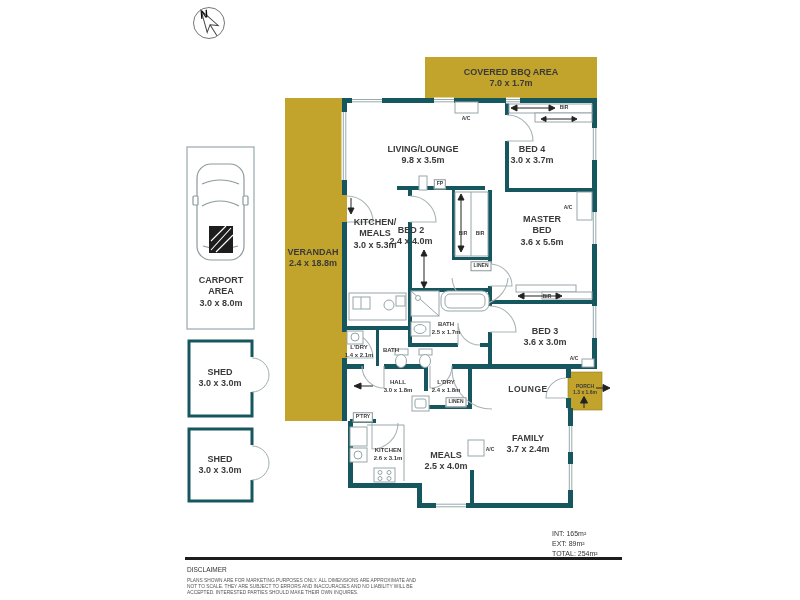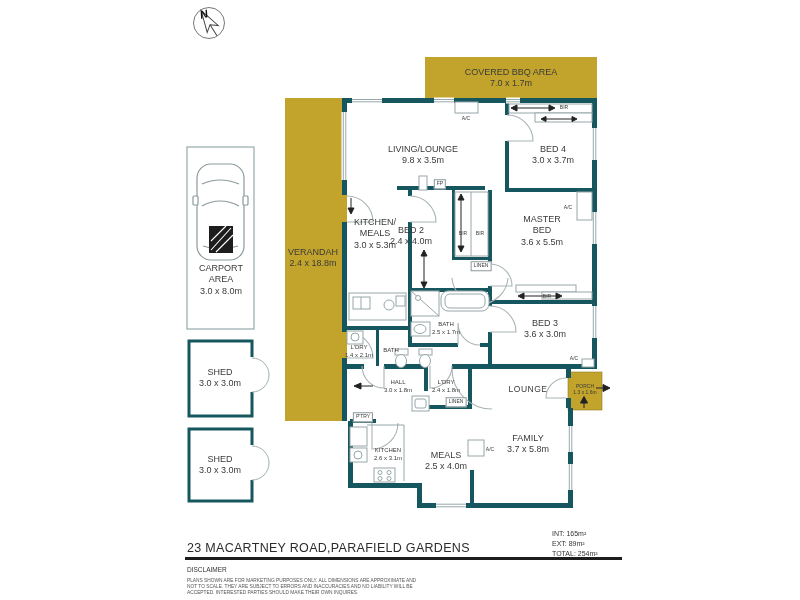--- a/index.html
+++ b/index.html
@@ -1,20 +1,20 @@
 <!DOCTYPE html>
 <html><head>
 <meta charset="utf-8">
 <style>
   html,body{margin:0;padding:0;background:#fff;}
   .canvas{position:relative;width:800px;height:600px;background:#fff;overflow:hidden;
           font-family:"Liberation Sans",sans-serif;color:#3a3a3a;}
   svg{position:absolute;left:0;top:0;}
   .lbl{position:absolute;transform:translate(-50%,-50%);text-align:center;
-       white-space:pre-line;line-height:1.25;color:#3a3a3a;}
+       white-space:pre-line;line-height:1.25;color:#3a3a3a;font-weight:bold;}
   .rm{font-size:9px;}
   .sm{font-size:6px;line-height:1.3;}
   .xs{font-size:5px;line-height:1.2;}
   .micro{font-size:5px;}
   .box{background:#fff;border:0.8px solid #8a9699;padding:0 2px;line-height:1.5;}
   .entry{font-size:8.5px;letter-spacing:.5px;}
   .compass-n{font-size:11px;font-weight:bold;font-style:italic;color:#111;}
   .address{position:absolute;left:187px;top:541px;font-size:12.5px;letter-spacing:.3px;color:#2b2b2b;}
   .rule{position:absolute;left:185px;top:557px;width:437px;height:2.5px;background:#1d1d1d;}
   .areas{position:absolute;left:552px;top:529px;font-size:7px;line-height:10px;color:#333;white-space:pre-line;}
@@ -204,76 +204,75 @@
       <path d="M209,8 L215.5,30 L209,25 L202.5,30 Z"></path>
       <path d="M209,25 L209,38"></path>
     </g>
   </g>
 </svg>
 
 <div class="lbl rm" style="left:511px;top:78px">COVERED BBQ AREA
 7.0 x 1.7m</div>
 <div class="lbl rm" style="left:423px;top:155px">LIVING/LOUNGE
 9.8 x 3.5m</div>
-<div class="lbl rm" style="left:553px;top:155px">BED 4
+<div class="lbl rm" style="left:532px;top:155px">BED 4
 3.0 x 3.7m</div>
 <div class="lbl rm" style="left:313px;top:258px">VERANDAH
 2.4 x 18.8m</div>
-<div class="lbl rm" style="left:221px;top:280px">CARPORT
+<div class="lbl rm" style="left:221px;top:292px">CARPORT
 AREA
 3.0 x 8.0m</div>
 <div class="lbl rm" style="left:220px;top:378px">SHED
 3.0 x 3.0m</div>
 <div class="lbl rm" style="left:220px;top:465px">SHED
 3.0 x 3.0m</div>
 <div class="lbl rm" style="left:375px;top:234px">KITCHEN/
 MEALS
 3.0 x 5.3m</div>
 <div class="lbl rm" style="left:411px;top:236px">BED 2
 2.4 x 4.0m</div>
 <div class="lbl rm" style="left:542px;top:231px">MASTER
 BED
 3.6 x 5.5m</div>
-<div class="lbl rm" style="left:545px;top:329px">BED 3
+<div class="lbl rm" style="left:545px;top:337px">BED 3
 3.6 x 3.0m</div>
 <div class="lbl sm" style="left:359px;top:352px">L'DRY
 1.4 x 2.1m</div>
 <div class="lbl sm" style="left:446px;top:329px">BATH
 2.5 x 1.7m</div>
 <div class="lbl sm" style="left:391px;top:351px">BATH</div>
 <div class="lbl sm" style="left:398px;top:387px">HALL
 3.0 x 1.8m</div>
 <div class="lbl sm" style="left:446px;top:387px">L'DRY
 2.4 x 1.8m</div>
 <div class="lbl entry" style="left:528px;top:389px">LOUNGE</div>
 <div class="lbl xs" style="left:585px;top:389px">PORCH
 1.3 x 1.6m</div>
 <div class="lbl sm" style="left:388px;top:455px">KITCHEN
 2.6 x 3.1m</div>
 <div class="lbl rm" style="left:446px;top:461px">MEALS
 2.5 x 4.0m</div>
 <div class="lbl rm" style="left:528px;top:444px">FAMILY
-3.7 x 5.8m</div>
+3.7 x 2.4m</div>
 
 <div class="lbl micro" style="left:466px;top:118px">A/C</div>
 <div class="lbl micro" style="left:568px;top:207px">A/C</div>
 <div class="lbl micro" style="left:574px;top:358px">A/C</div>
 <div class="lbl micro" style="left:490px;top:449px">A/C</div>
 <div class="lbl micro" style="left:564px;top:107px">BIR</div>
 <div class="lbl micro" style="left:463px;top:233px">BIR</div>
 <div class="lbl micro" style="left:480px;top:233px">BIR</div>
 <div class="lbl micro" style="left:547px;top:296px">BIR</div>
 <div class="lbl micro box" style="left:440px;top:184px">FP</div>
 <div class="lbl micro box" style="left:481px;top:266px">LINEN</div>
 <div class="lbl micro box" style="left:456px;top:402px">LINEN</div>
 <div class="lbl micro box" style="left:363px;top:417px">P'TRY</div>
 
 <div class="lbl compass-n" style="left:204px;top:15px;transform:translate(-50%,-50%) rotate(-15deg)">N</div>
 
-<div class="address">23 MACARTNEY ROAD,PARAFIELD GARDENS</div>
 <div class="rule"></div>
 <div class="areas">INT: 165m²
 EXT: 89m²
 TOTAL: 254m²</div>
 <div class="disc-title">DISCLAIMER</div>
 <div class="disc-body">PLANS SHOWN ARE FOR MARKETING PURPOSES ONLY. ALL DIMENSIONS ARE APPROXIMATE AND
 NOT TO SCALE. THEY ARE SUBJECT TO ERRORS AND INACCURACIES AND NO LIABILITY WILL BE
 ACCEPTED. INTERESTED PARTIES SHOULD MAKE THEIR OWN INQUIRES.</div>
 
 </div>

